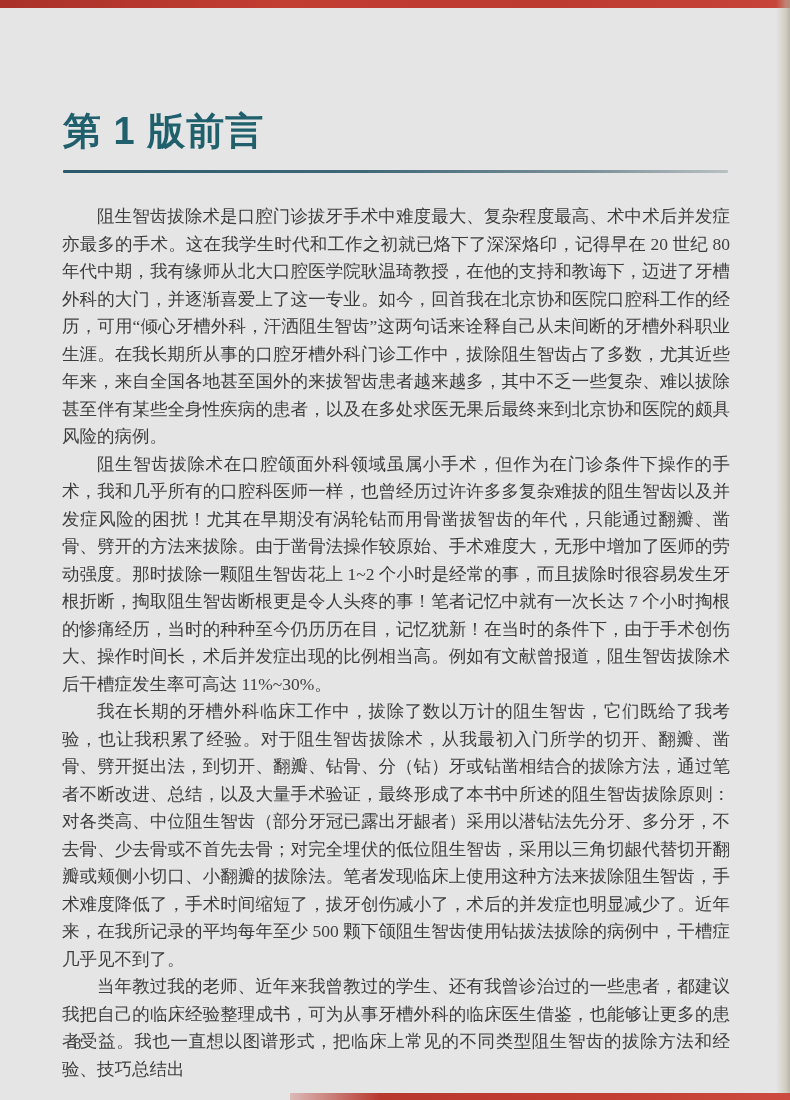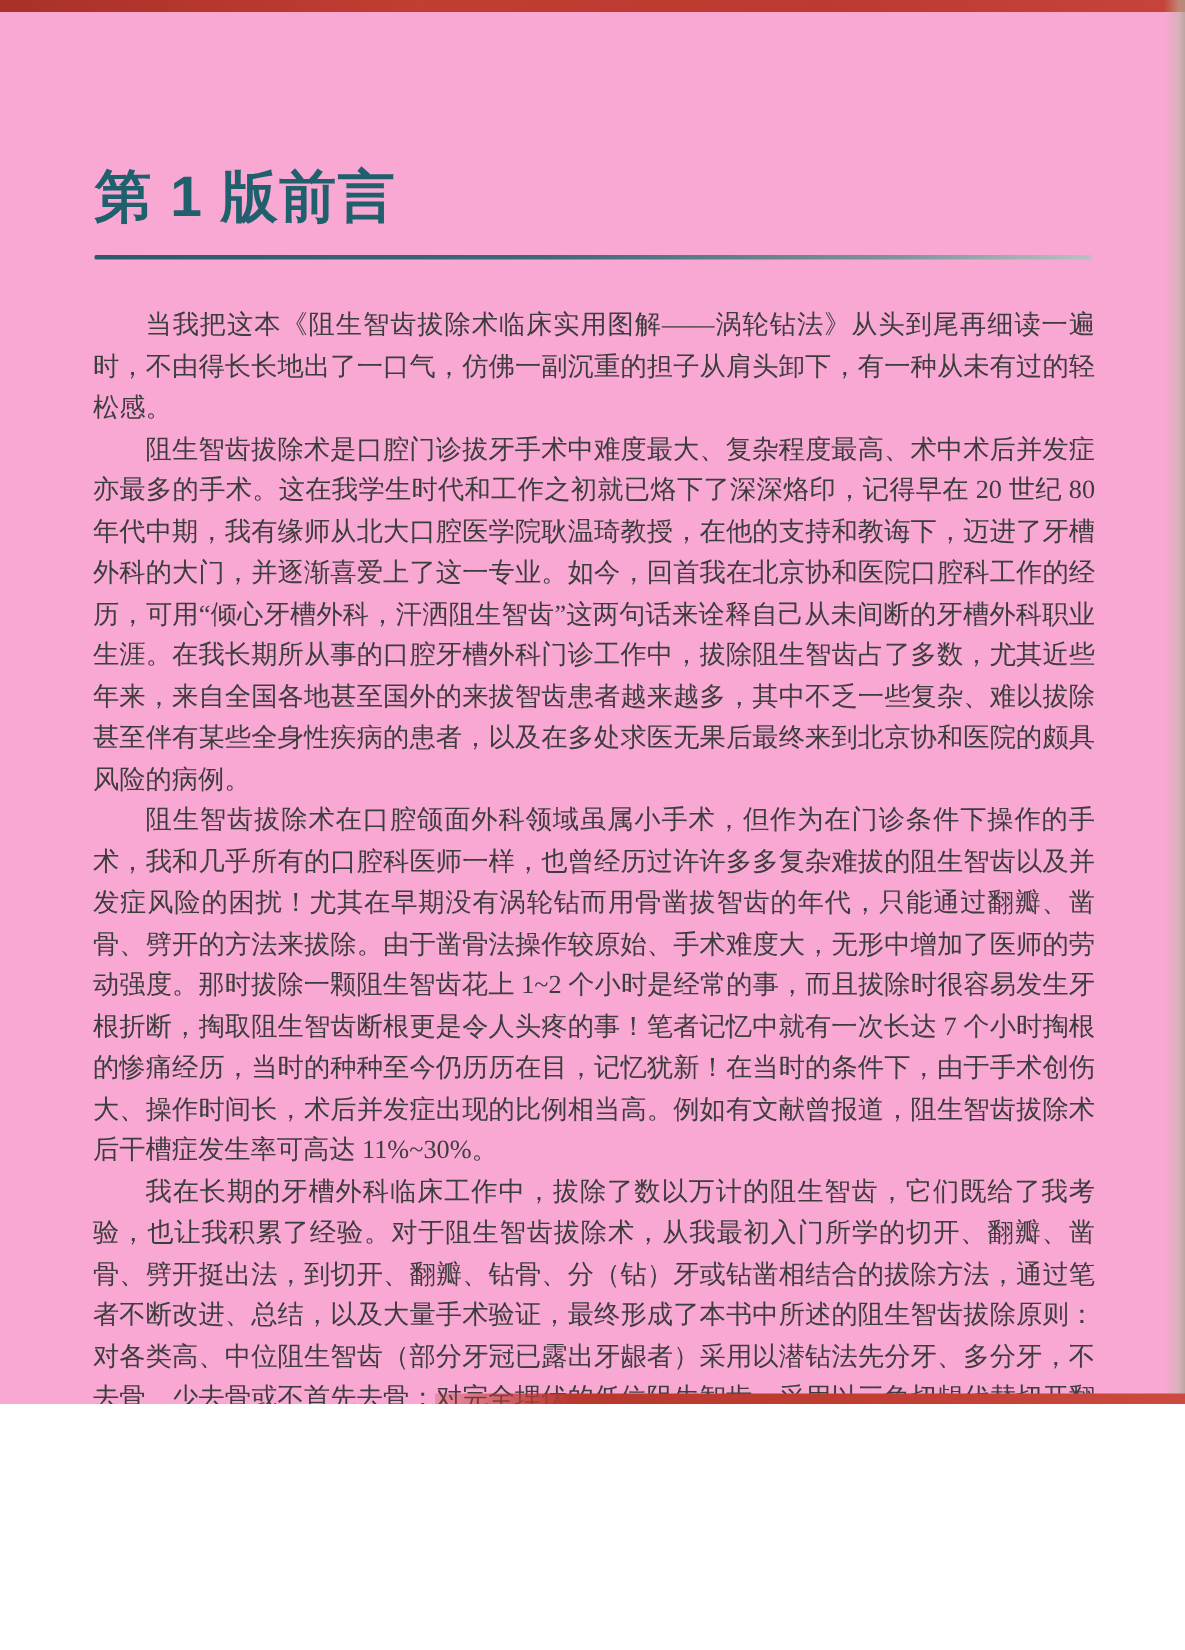--- a/index.html
+++ b/index.html
@@ -3,22 +3,22 @@
 <meta charset="utf-8">
 <style>
   html, body {
     margin: 0;
     padding: 0;
     background: #ffffff;
   }
   .page {
     position: relative;
     width: 790px;
-    height: 936px;
-    background: #f9a8d4;
+    height: 1100px;
+    background: #e5e5e5;
     overflow: hidden;
     font-family: "Liberation Serif", "DejaVu Serif", serif;
   }
   
   .edge-top {
     position: absolute;
     top: 0; left: 0;
     width: 100%; height: 8px;
     background: linear-gradient(to right, #a93129, #c23d32 35%, #bd3a30 70%, #c6443a);
   }
@@ -84,21 +84,20 @@
 
 <div class="page">
 
   <div class="edge-top"></div>
 
   <h1 class="title">第 1 版前言</h1>
 
   <div class="rule"></div>
 
   <div class="body-text">
-    <p>当我把这本《阻生智齿拔除术临床实用图解——涡轮钻法》从头到尾再细读一遍时，不由得长长地出了一口气，仿佛一副沉重的担子从肩头卸下，有一种从未有过的轻松感。</p>
     <p>阻生智齿拔除术是口腔门诊拔牙手术中难度最大、复杂程度最高、术中术后并发症亦最多的手术。这在我学生时代和工作之初就已烙下了深深烙印，记得早在 20 世纪 80 年代中期，我有缘师从北大口腔医学院耿温琦教授，在他的支持和教诲下，迈进了牙槽外科的大门，并逐渐喜爱上了这一专业。如今，回首我在北京协和医院口腔科工作的经历，可用“倾心牙槽外科，汗洒阻生智齿”这两句话来诠释自己从未间断的牙槽外科职业生涯。在我长期所从事的口腔牙槽外科门诊工作中，拔除阻生智齿占了多数，尤其近些年来，来自全国各地甚至国外的来拔智齿患者越来越多，其中不乏一些复杂、难以拔除甚至伴有某些全身性疾病的患者，以及在多处求医无果后最终来到北京协和医院的颇具风险的病例。</p>
     <p>阻生智齿拔除术在口腔颌面外科领域虽属小手术，但作为在门诊条件下操作的手术，我和几乎所有的口腔科医师一样，也曾经历过许许多多复杂难拔的阻生智齿以及并发症风险的困扰！尤其在早期没有涡轮钻而用骨凿拔智齿的年代，只能通过翻瓣、凿骨、劈开的方法来拔除。由于凿骨法操作较原始、手术难度大，无形中增加了医师的劳动强度。那时拔除一颗阻生智齿花上 1~2 个小时是经常的事，而且拔除时很容易发生牙根折断，掏取阻生智齿断根更是令人头疼的事！笔者记忆中就有一次长达 7 个小时掏根的惨痛经历，当时的种种至今仍历历在目，记忆犹新！在当时的条件下，由于手术创伤大、操作时间长，术后并发症出现的比例相当高。例如有文献曾报道，阻生智齿拔除术后干槽症发生率可高达 11%~30%。</p>
     <p>我在长期的牙槽外科临床工作中，拔除了数以万计的阻生智齿，它们既给了我考验，也让我积累了经验。对于阻生智齿拔除术，从我最初入门所学的切开、翻瓣、凿骨、劈开挺出法，到切开、翻瓣、钻骨、分（钻）牙或钻凿相结合的拔除方法，通过笔者不断改进、总结，以及大量手术验证，最终形成了本书中所述的阻生智齿拔除原则：对各类高、中位阻生智齿（部分牙冠已露出牙龈者）采用以潜钻法先分牙、多分牙，不去骨、少去骨或不首先去骨；对完全埋伏的低位阻生智齿，采用以三角切龈代替切开翻瓣或颊侧小切口、小翻瓣的拔除法。笔者发现临床上使用这种方法来拔除阻生智齿，手术难度降低了，手术时间缩短了，拔牙创伤减小了，术后的并发症也明显减少了。近年来，在我所记录的平均每年至少 500 颗下颌阻生智齿使用钻拔法拔除的病例中，干槽症几乎见不到了。</p>
     <p>当年教过我的老师、近年来我曾教过的学生、还有我曾诊治过的一些患者，都建议我把自己的临床经验整理成书，可为从事牙槽外科的临床医生借鉴，也能够让更多的患者受益。我也一直想以图谱形式，把临床上常见的不同类型阻生智齿的拔除方法和经验、技巧总结出</p>
   </div>
 
   <div class="pagenum">8</div>
 
   <div class="edge-right"></div>
   <div class="edge-bottom"></div>

